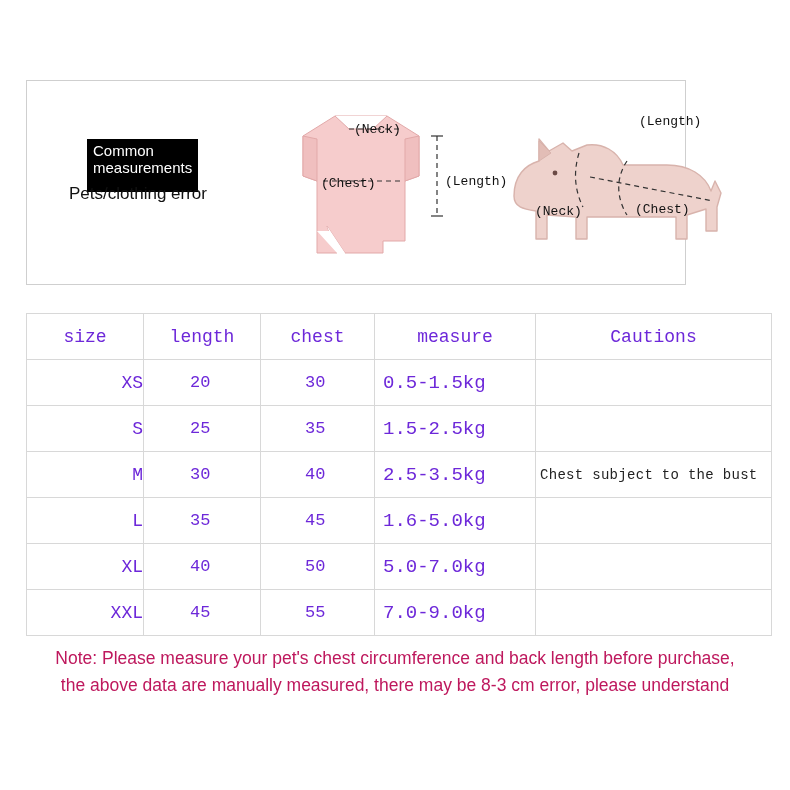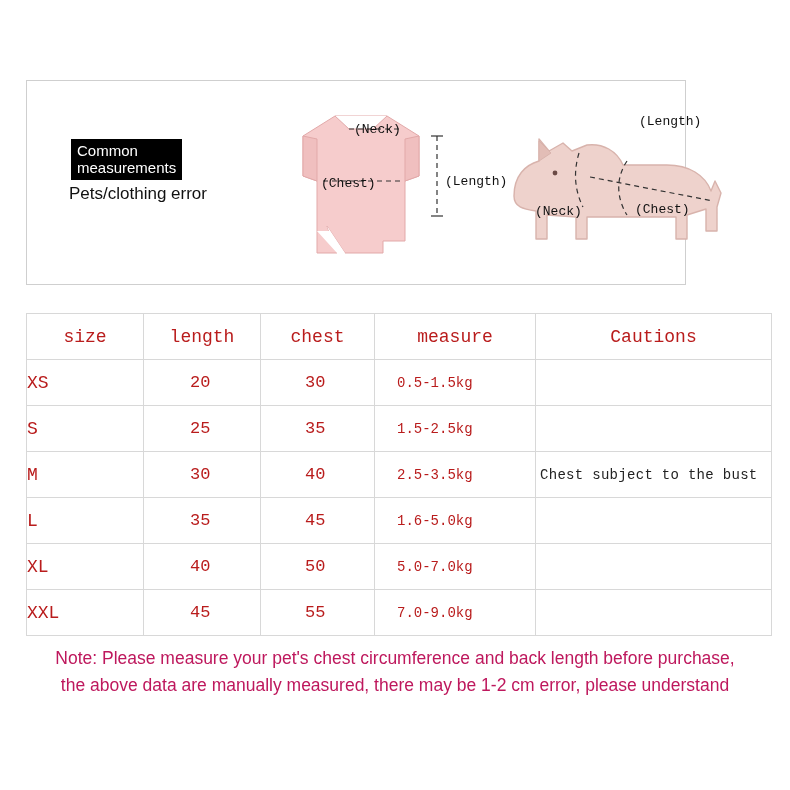--- a/index.html
+++ b/index.html
@@ -30,27 +30,27 @@
     top: 80px;
     width: 660px;
     height: 205px;
     background: #ffffff;
     border: 1px solid #cfcfcf;
     box-sizing: border-box;
   }
 
   .badge {
     position: absolute;
-    left: 44px;
+    left: 60px;
     top: 58px;
     background: #000000;
     color: #ffffff;
     font-size: 15px;
     line-height: 17px;
-    padding: 3px 6px 4px 6px;
+    padding: 3px 6px 16px 6px;
     font-family: "Liberation Sans", sans-serif;
     white-space: nowrap;
   }
   .badge .line2 { display: block; }
 
   .method-text {
     position: absolute;
     left: 42px;
     top: 103px;
     font-size: 17px;
@@ -74,51 +74,51 @@
     width: 740px;
     border-collapse: collapse;
     table-layout: fixed;
   }
   .size-table td, .size-table th {
     border: 1px solid #d8d8d8;
     height: 45px;
     font-family: "Liberation Mono", monospace;
     font-weight: normal;
     font-size: 17px;
-    color: #b91c1c;
+    color: #6d28d9;
     padding: 0;
   }
   .size-table thead th {
     font-size: 18px;
     text-align: center;
   }
   .col-size { width: 116px; text-align: center; }
   .col-length { width: 116px; }
   .col-chest { width: 113px; }
   .col-weight { width: 160px; }
   .col-caution { width: 235px; }
 
   .size-table tbody td.c-size {
-    text-align: left;
+    text-align: right;
     font-size: 18px;
   }
   .size-table tbody td.c-num {
     text-align: left;
     padding-left: 46px;
     font-size: 17px;
   }
   .size-table tbody td.c-chest {
     text-align: left;
     padding-left: 44px;
     font-size: 17px;
   }
   .size-table tbody td.c-weight {
     text-align: left;
-    padding-left: 22px;
-    font-size: 14px;
+    padding-left: 8px;
+    font-size: 19px;
   }
   .size-table tbody td.c-caution {
     text-align: left;
     padding-left: 4px;
     font-size: 14px;
     color: #222222;
     letter-spacing: 0.3px;
   }
 
   
@@ -264,16 +264,16 @@
         <td class="c-num">45</td>
         <td class="c-chest">55</td>
         <td class="c-weight">7.0-9.0kg</td>
         <td class="c-caution"></td>
       </tr>
     </tbody>
   </table>
 
   <div class="note">
     <span class="l1">Note: Please measure your pet's chest circumference and back length before purchase,</span>
-    <span class="l2">the above data are manually measured, there may be 1-2 cm error, please understand</span>
+    <span class="l2">the above data are manually measured, there may be 8-3 cm error, please understand</span>
   </div>
 
 </div>
 
 </body></html>

